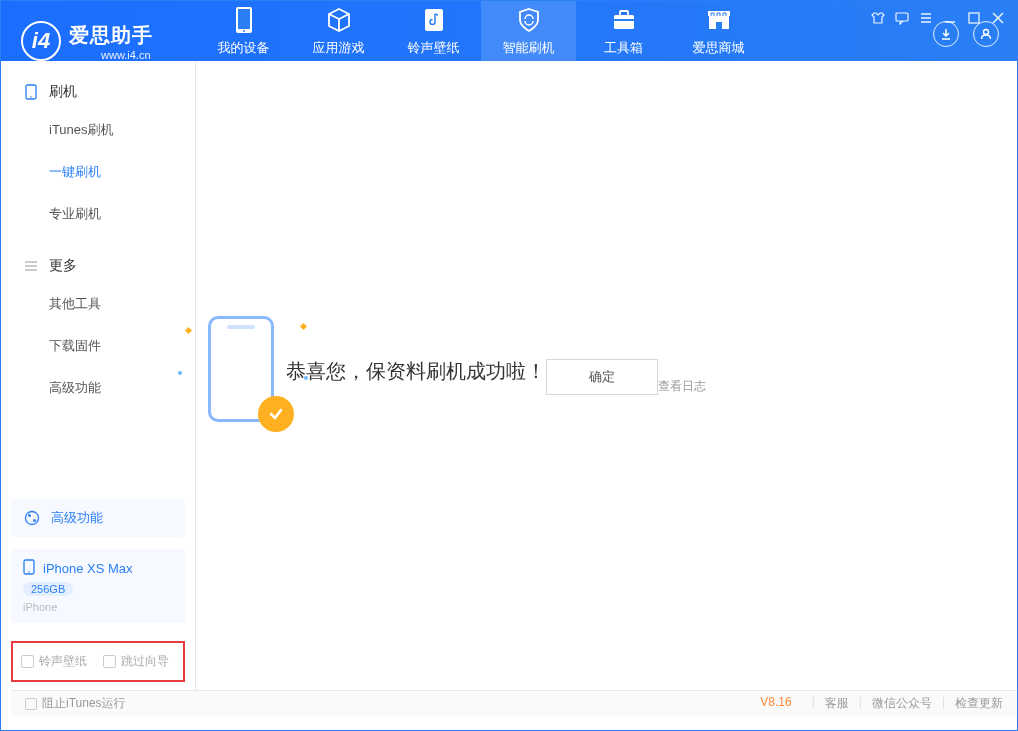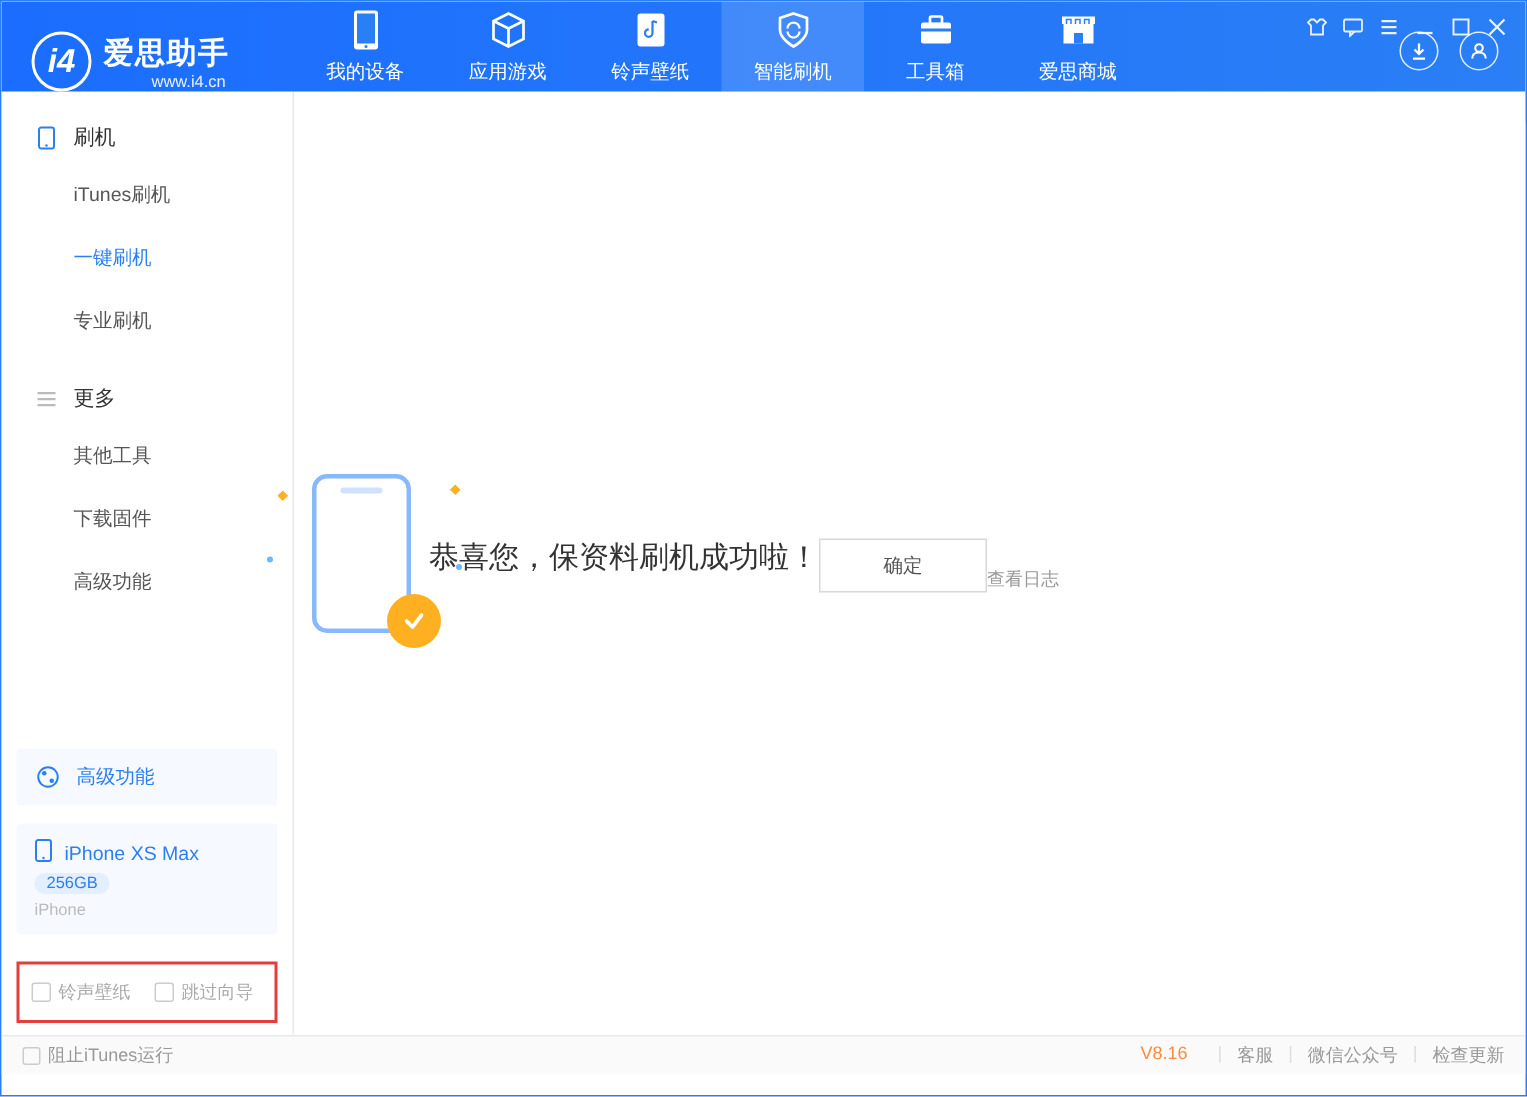--- a/index.html
+++ b/index.html
@@ -40,21 +40,21 @@
 .phone-outline::before { content: ""; position: absolute; top: 6px; left: 50%; transform: translateX(-50%); width: 28px; height: 4px; background: #d0e2ff; border-radius: 2px; }
 .check-badge { position: absolute; right: -8px; bottom: -6px; width: 36px; height: 36px; background: #ffb020; border-radius: 50%; display: flex; align-items: center; justify-content: center; }
 .sparkle { position: absolute; background: #ffb020; }
 .sparkle.s1 { width: 5px; height: 5px; transform: rotate(45deg); left: -10px; top: 12px; }
 .sparkle.s2 { width: 4px; height: 4px; background: #6db8ff; border-radius: 50%; left: -18px; top: 55px; }
 .sparkle.s3 { width: 5px; height: 5px; transform: rotate(45deg); right: -20px; top: 8px; }
 .sparkle.s4 { width: 4px; height: 4px; background: #6db8ff; border-radius: 50%; right: -22px; top: 60px; }
 .success-title { font-size: 20px; color: #333; font-weight: 500; margin-bottom: 30px; }
 .confirm-btn { padding: 8px 42px; border: 1px solid #d8d8d8; background: #fff; color: #555; font-size: 13px; cursor: pointer; margin-bottom: 18px; font-family: Liberation Serif, serif; }
 .view-log { color: #999; font-size: 12px; cursor: pointer; }
-.footer { height: 26px; border-top: 1px solid #e9e9e9; display: flex; align-items: center; padding: 0 14px; font-size: 12px; color: #999; background: #fafafa; }
+.footer { height: 26px; border-top: 1px solid #e9e9e9; display: flex; align-items: center; padding: 0 14px; font-size: 12px; color: #999; background: #fafafa; margin-left: 10px; }
 .footer .cb { width: 12px; height: 12px; border: 1px solid #ccc; border-radius: 2px; margin-right: 5px; }
 .footer-right { margin-left: auto; display: flex; gap: 10px; }
 .footer-right .sep { color: #ddd; }
 .footer-right .version { color: #ff8a3c; margin-right: 10px; }
 .footer-right .link { cursor: pointer; }
 </style>
 </head>
 <body>
 
 <div class="header">

